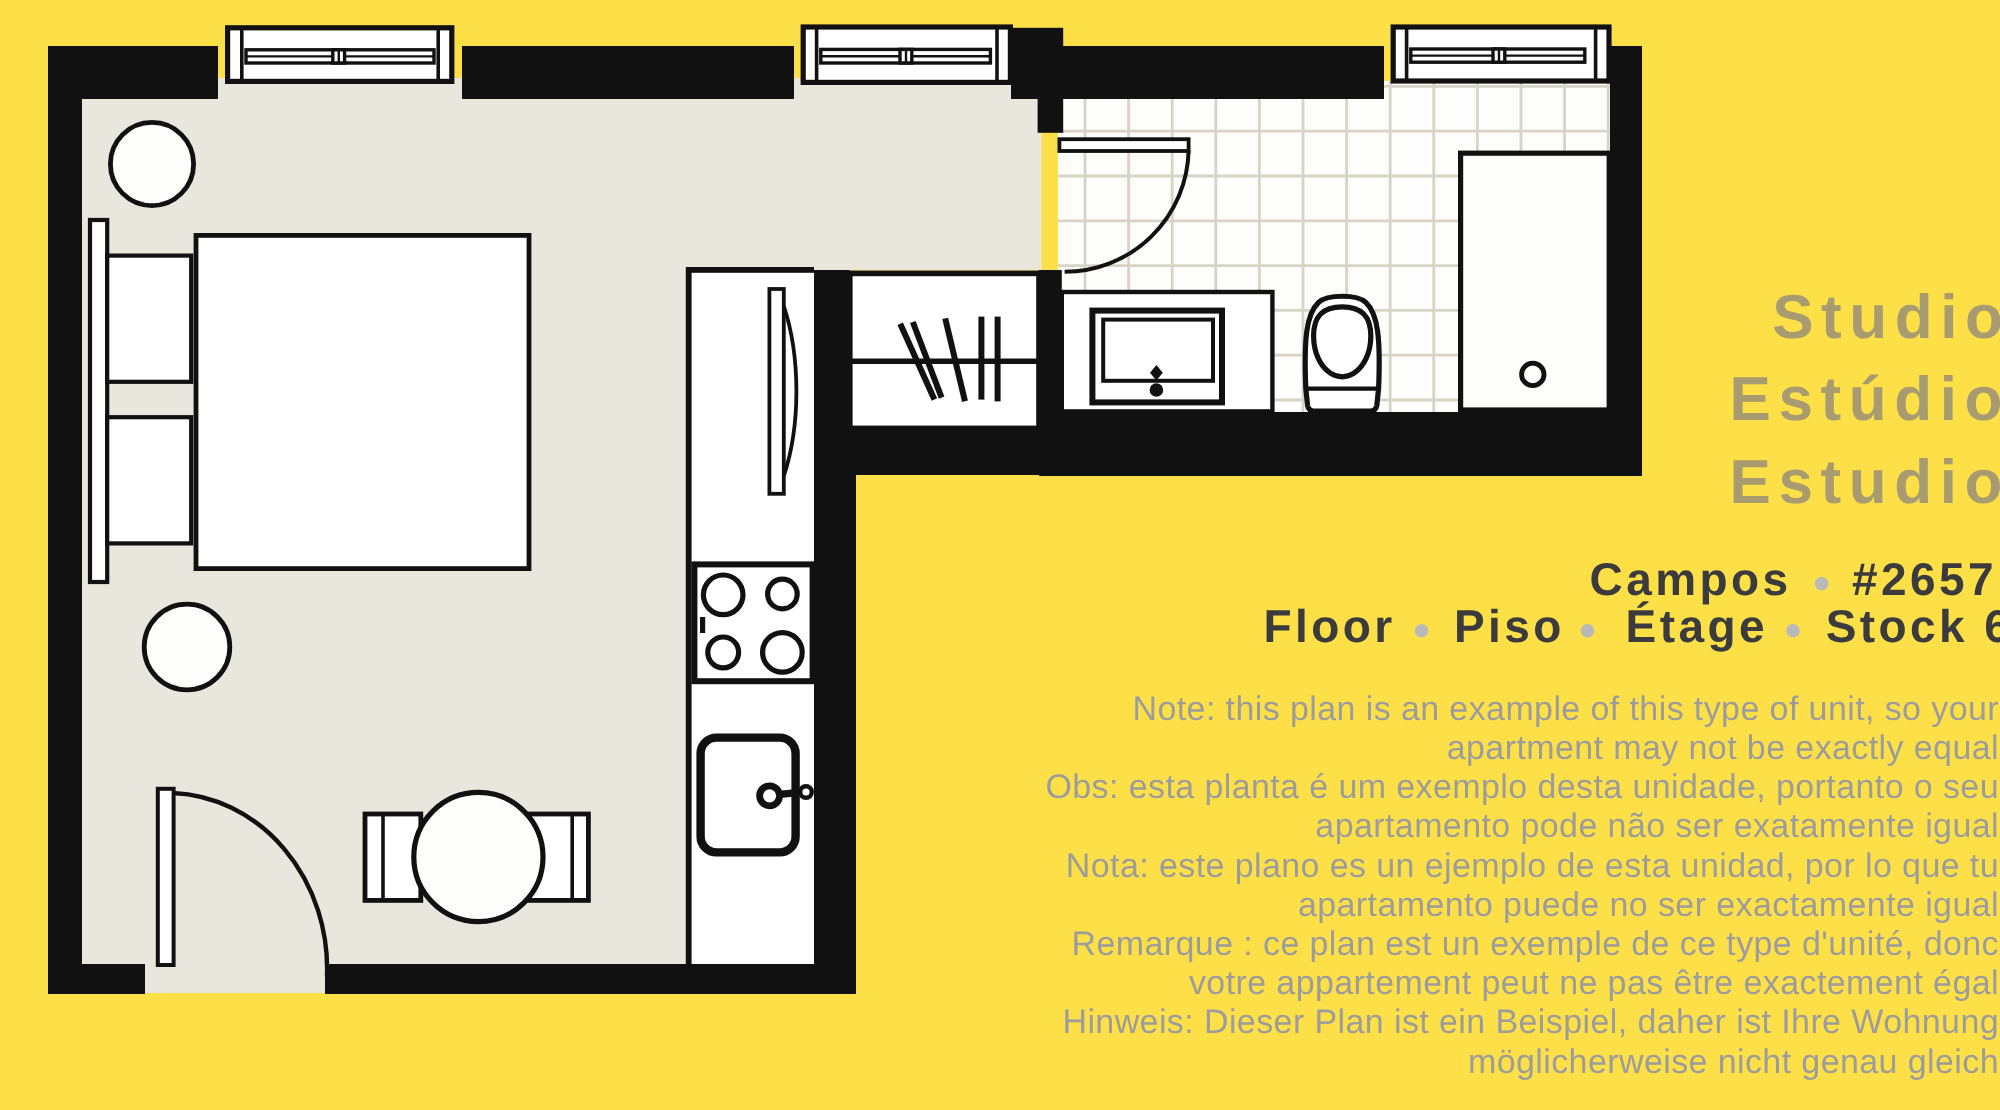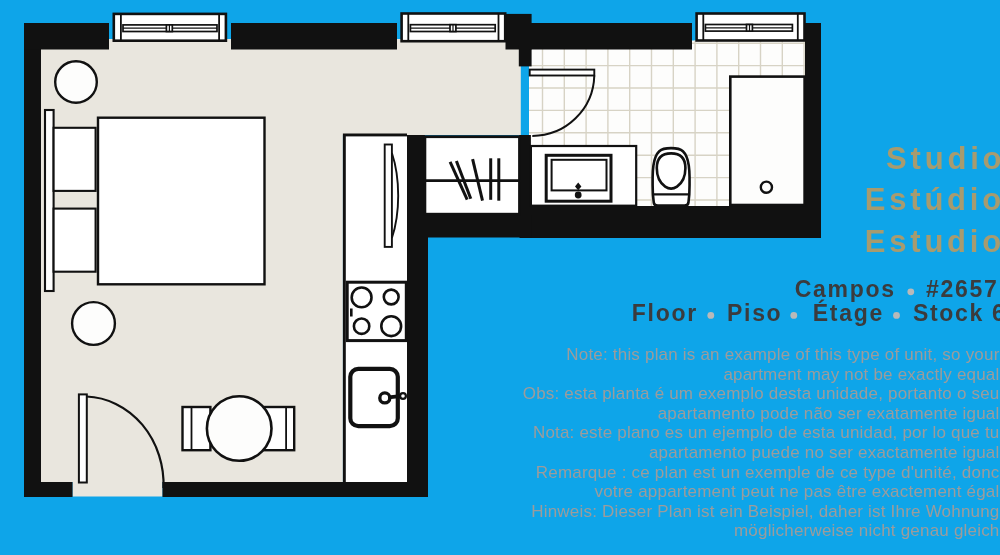--- a/index.html
+++ b/index.html
@@ -1,16 +1,16 @@
 <!DOCTYPE html>
 <html><head>
 <meta charset="utf-8">
 <style>
   html,body{margin:0;padding:0;background:#ffffff;}
-  #page{position:relative;width:1000px;height:555px;overflow:hidden;background:#0ea5e9;
+  #page{position:relative;width:1000px;height:555px;overflow:hidden;background:#fde047;
         font-family:"Liberation Sans", sans-serif;}
   svg{position:absolute;left:0;top:0;}
 </style>
 </head>
 <body>
 <div id="page">
 <svg width="1000" height="555" viewBox="0 0 1000 555">
 
   <g>
     <rect x="41" y="39" width="479.8" height="96" fill="#e9e6de"></rect>

